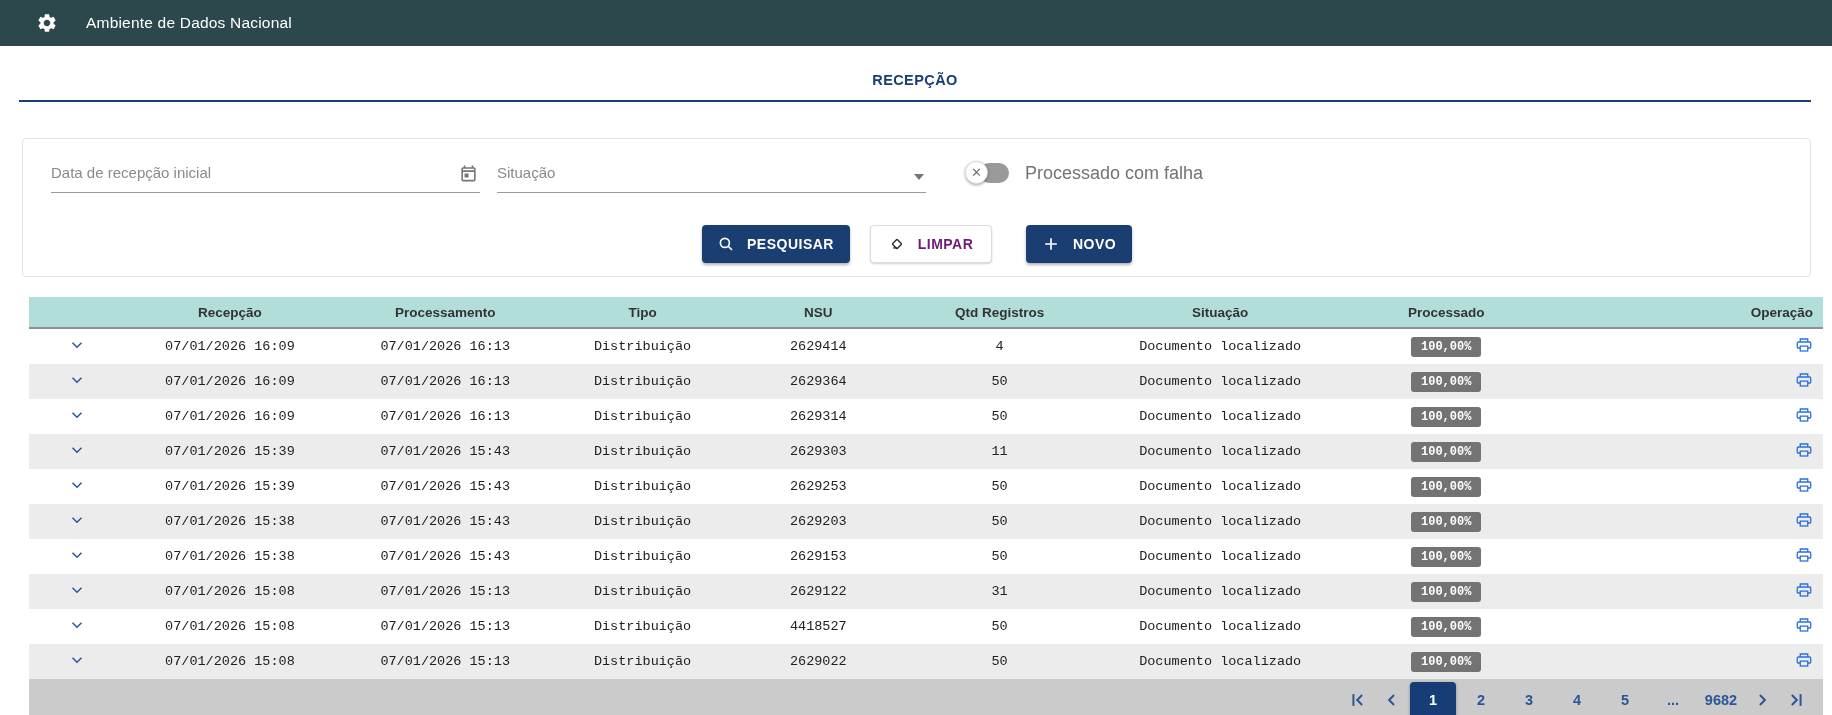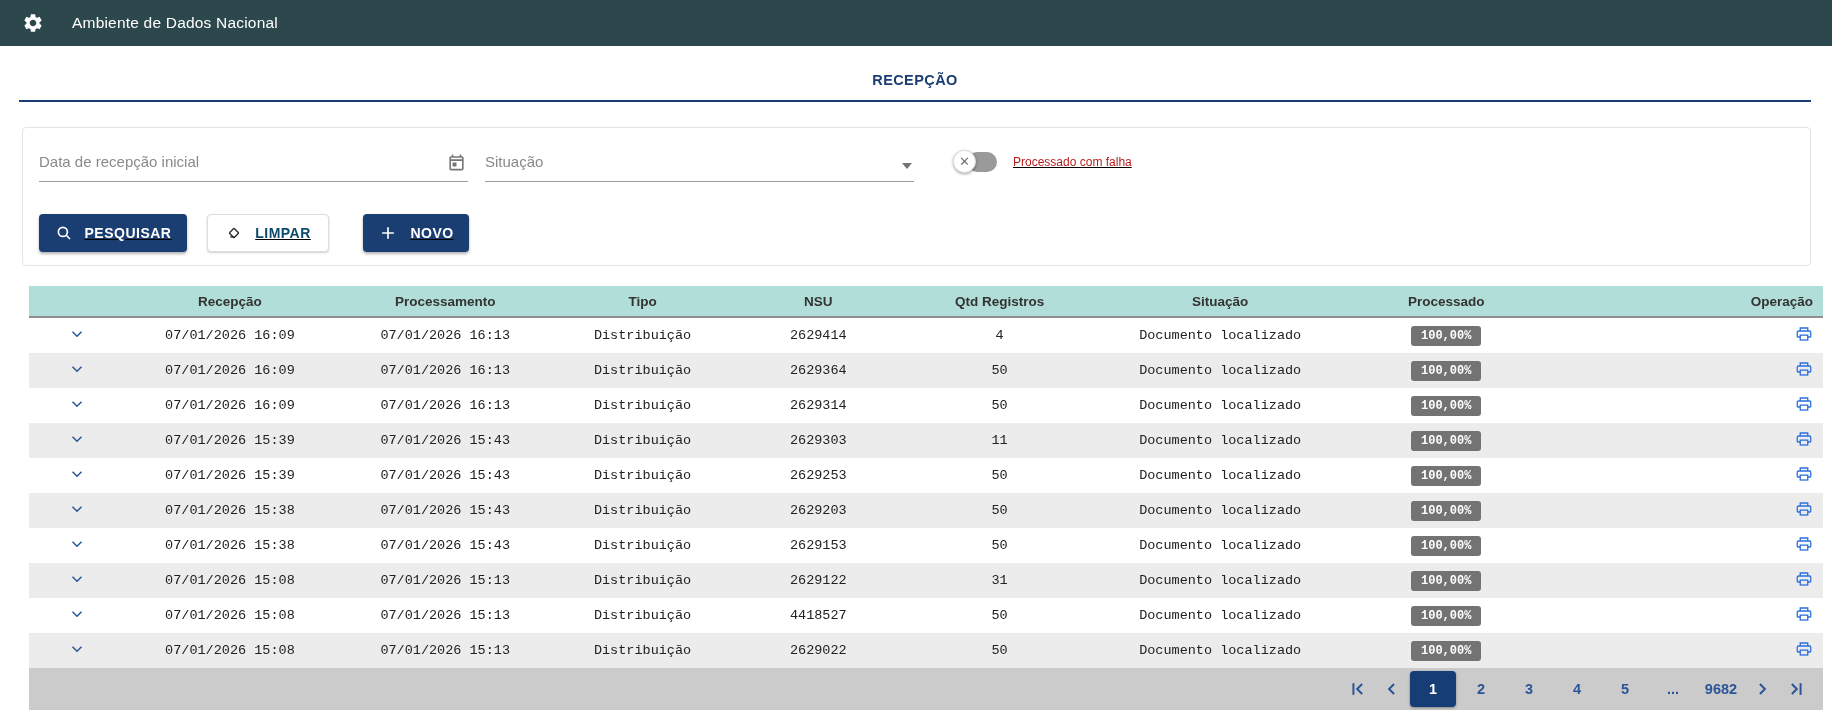--- a/index.html
+++ b/index.html
@@ -1,58 +1,58 @@
 <!DOCTYPE html>
 <html><head>
 <meta charset="utf-8">
 <style>
   * { margin:0; padding:0; box-sizing:border-box; }
   html,body { width:1832px; height:715px; background:#fff; overflow:hidden;
               font-family:"Liberation Sans", sans-serif; }
 
   
-  .topbar { height:46px; background:#2d484c; display:flex; align-items:center; padding-left:22px; }
+  .topbar { height:46px; background:#2d484c; display:flex; align-items:center; padding-left:36px; }
   .topbar .gear { width:22px; height:22px; display:inline-flex; }
   .topbar .title { color:#fff; font-size:15.5px; margin-left:28px; letter-spacing:.2px; }
 
   
   .tabs { display:flex; margin:12px 21px 0 19px; }
   .tab { flex:1; text-align:center; padding:14px 0 12px; font-size:14.5px; font-weight:700;
          letter-spacing:.4px; color:#3a62a0; border-bottom:2px solid transparent; cursor:pointer; }
   .tab.active { color:#1a3e72; border-bottom-color:#1a3e72; }
 
   
-  .card { margin:25px 21px 0 22px; border:1px solid #e3e3e3; border-radius:4px;
-          padding:22px 16px 13px;text-decoration:underline; }
+  .card { margin:36px 21px 0 22px; border:1px solid #e3e3e3; border-radius:4px;
+          padding:22px 28px 13px; }
   .filter-row { display:flex; align-items:flex-end; }
   .field { width:429px; margin-right:17px; position:relative; border-bottom:1px solid #9b9b9b;
            padding:2px 26px 10px 0; }
   .field input { border:none; outline:none; width:100%; font-size:15px; color:#212121;
                  font-family:"Liberation Sans", sans-serif; background:transparent; }
   .field input::placeholder { color:#8a8a8a; opacity:1; }
   .field .icon-right { position:absolute; right:2px; bottom:9px; display:inline-flex; }
   .caret-down { width:0; height:0; border-left:5px solid transparent; border-right:5px solid transparent;
                 border-top:6px solid #757575; margin-bottom:3px; }
   .toggle-wrap { display:flex; align-items:center; margin-left:22px; padding-bottom:8px; }
   .toggle { position:relative; width:46px; height:24px; cursor:pointer; }
   .toggle-track { position:absolute; left:14px; top:2px; width:30px; height:20px; border-radius:10px;
                   background:#9a9a9a; }
   .toggle-thumb { position:absolute; left:0; top:0; width:23px; height:23px; border-radius:50%;
                   background:#fff; border:1px solid #ddd; box-shadow:0 1px 3px rgba(0,0,0,.35);
                   display:flex; align-items:center; justify-content:center;
                   color:#757575; font-size:13px; line-height:1; }
-  .toggle-label { margin-left:14px; font-size:12px; color:#b91c1c; }
-
-  .buttons-row { display:flex; align-items:center; margin-top:32px; }
+  .toggle-label { margin-left:14px; font-size:18px; color:#737373; }
+
+  .buttons-row { display:flex; align-items:center; margin-top:32px;justify-content:center; }
   .btn { height:38px; border:none; border-radius:4px; display:inline-flex; align-items:center;
          justify-content:center; font-size:14px; font-weight:700; letter-spacing:.5px;
          cursor:pointer; font-family:"Liberation Sans", sans-serif; }
   .btn .bicon { display:inline-flex; margin-right:12px; }
   .btn-primary { background:#1a3e72; color:#fff; box-shadow:0 2px 3px rgba(0,0,0,.3); }
-  .btn-outline { background:#fff; color:#0c4a6e; border:1px solid #dcdcdc;
+  .btn-outline { background:#fff; color:#701a75; border:1px solid #dcdcdc;
                  box-shadow:0 1px 2px rgba(0,0,0,.18); }
   .btn-search { width:148px; }
   .btn-clear  { width:122px; margin-left:20px; }
   .btn-export { width:172px; margin-left:auto; }
   .btn-new    { width:106px; margin-left:34px; }
   .btn-export .caret { width:0; height:0; border-left:6px solid transparent; border-right:6px solid transparent;
                        border-top:7px solid #2b2b2b; margin-left:14px; }
 
   
   .table { margin:20px 9px 0 29px; }

